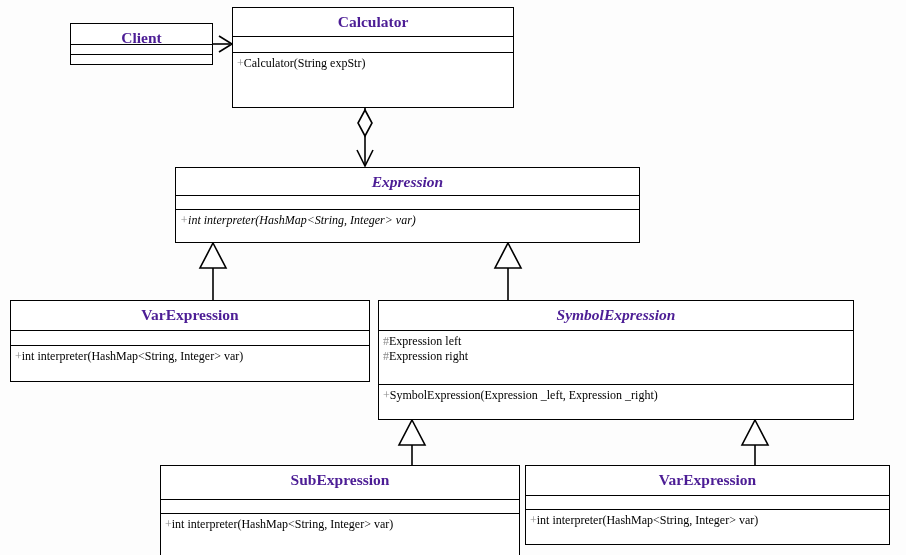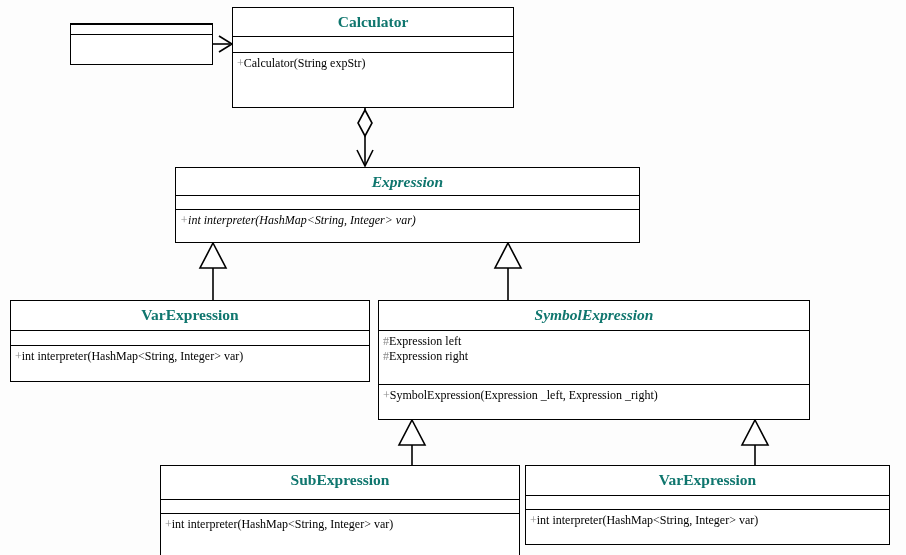--- a/index.html
+++ b/index.html
@@ -35,21 +35,21 @@
     display: flex;
     flex-direction: column;
   }
   .cls-name {
     box-sizing: border-box;
     text-align: center;
     font-weight: bold;
     font-size: 15.5px;
     line-height: 1.15;
     padding: 5px 6px 6px 6px;
-    color: #0f766e;
+    color: #4c1d95;
     white-space: nowrap;
     overflow: hidden;
   }
   .cls-name.abstract {
     font-style: italic;
   }
   .cls-sep {
     height: 0;
     border-top: 1.6px solid #000;
     flex: 0 0 auto;
@@ -113,20 +113,21 @@
       <polygon points="412,420 425,445 399,445" fill="#ffffff" stroke="#000" stroke-width="1.6"></polygon>
     </g>
 
     <g>
       <line x1="755" y1="465" x2="755" y2="445" stroke="#000" stroke-width="1.6"></line>
       <polygon points="755,420 768,445 742,445" fill="#ffffff" stroke="#000" stroke-width="1.6"></polygon>
     </g>
   </svg>
 
   <div class="uml-class" id="box-client" style="left: 70px; top: 23px; width: 143px; height: 42px;">
+    <div class="cls-name" style="height: 27px;">Client</div>
     <div class="cls-sep"></div>
     <div class="cls-compartment empty" style="height: 7px; flex: 0 0 auto;"></div>
     <div class="cls-sep"></div>
     <div class="cls-compartment empty" style="height: 7px; flex: 0 0 auto;"></div>
   </div>
 
   <div class="uml-class" id="box-calculator" style="left: 232px; top: 7px; width: 282px; height: 101px;">
     <div class="cls-name" style="height: 32px;">Calculator</div>
     <div class="cls-sep"></div>
     <div class="cls-compartment empty" style="height: 15px; flex: 0 0 auto;"></div>
@@ -149,21 +150,21 @@
   <div class="uml-class" id="box-varexpression" style="left: 10px; top: 300px; width: 360px; height: 82px;">
     <div class="cls-name" style="height: 33px;">VarExpression</div>
     <div class="cls-sep"></div>
     <div class="cls-compartment empty" style="height: 14px; flex: 0 0 auto;"></div>
     <div class="cls-sep"></div>
     <div class="cls-compartment" style="height: 35px; flex: 0 0 auto;">
       <span class="member"><span class="vis">+</span>int interpreter(HashMap&lt;String, Integer&gt; var)</span>
     </div>
   </div>
 
-  <div class="uml-class" id="box-symbolexpression" style="left: 378px; top: 300px; width: 432px; height: 120px;">
+  <div class="uml-class" id="box-symbolexpression" style="left: 378px; top: 300px; width: 476px; height: 120px;">
     <div class="cls-name abstract" style="height: 33px;">SymbolExpression</div>
     <div class="cls-sep"></div>
     <div class="cls-compartment" style="height: 53px; flex: 0 0 auto;">
       <span class="member"><span class="vis">#</span>Expression left</span>
       <span class="member"><span class="vis">#</span>Expression right</span>
     </div>
     <div class="cls-sep"></div>
     <div class="cls-compartment" style="height: 34px; flex: 0 0 auto;">
       <span class="member"><span class="vis">+</span>SymbolExpression(Expression _left, Expression _right)</span>
     </div>

